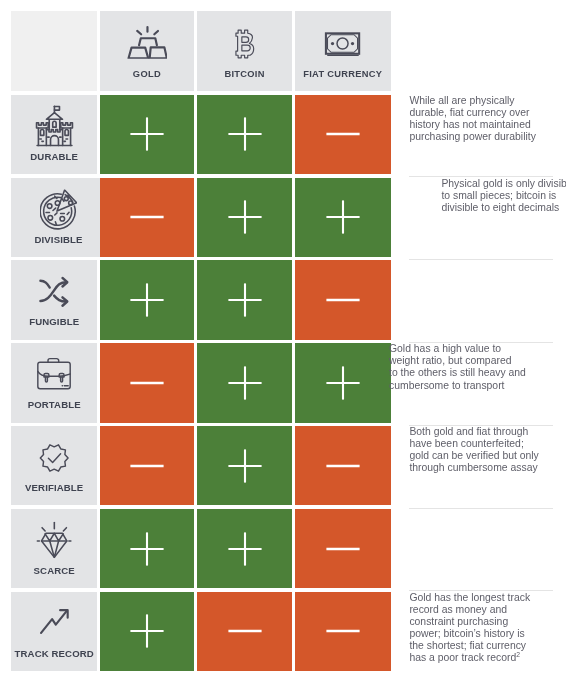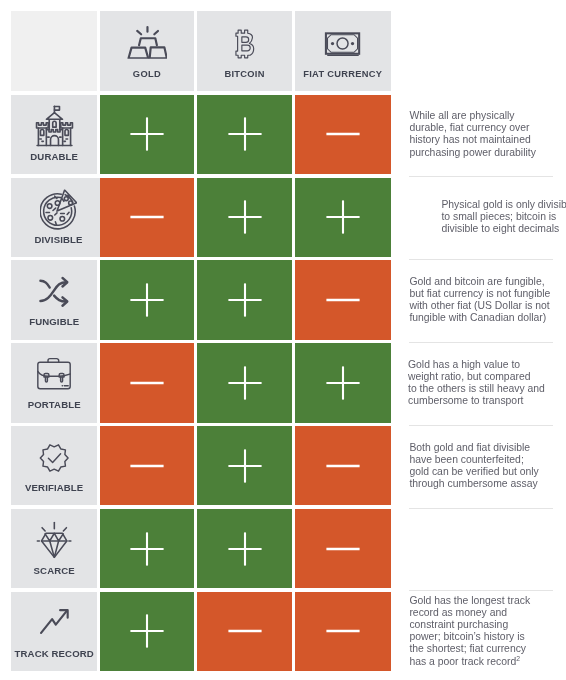--- a/index.html
+++ b/index.html
@@ -14,21 +14,21 @@
        transform:translateY(-50%);}
   .ico svg{display:inline-block;vertical-align:top;}
   .lbl{position:absolute;left:0;right:0;text-align:center;color:#3F4350;line-height:1;
        white-space:nowrap;font-weight:700;}
   .hdr-lbl{font-size:9.3px;letter-spacing:.3px;}
   .row-lbl{font-size:9.6px;letter-spacing:.12px;}
   .mcell{display:flex;align-items:center;justify-content:center;}
   .pos{background:#4C8039;}
   .neg{background:#D4572A;}
   .mcell svg{display:block;}
-  .note{position:absolute;box-sizing:border-box;display:flex;align-items:center;}
+  .note{position:absolute;box-sizing:border-box;display:flex;align-items:flex-start;}
   .note-body{font-size:10.4px;line-height:12.1px;color:#5E5E68;white-space:nowrap;}
   .note-body sup{font-size:6.8px;vertical-align:super;line-height:0;}
   .divider{position:absolute;height:1px;background:#E4E4E4;}
 </style>
 </head>
 <body>
 
 <div class="wrap">
 <div class="cell corner" style="left:11.0px;top:11.0px;width:86.4px;height:80.3px;"></div>
 <div class="cell hdrcell" style="left:197.0px;top:11.0px;width:95.2px;height:80.3px;">
@@ -216,23 +216,20 @@
     </div>
 <div class="cell mcell neg" style="left:294.9px;top:260.4px;width:95.8px;height:79.3px;">
       <span>
         <svg viewBox="0 0 40 40" width="40" height="40">
           <g stroke="#ffffff" stroke-width="2.3">
             <path d="M3.4 20 H36.6"></path>
           </g>
         </svg>
       </span>
     </div>
-<div class="note" style="left:409.4px;top:260.4px;width:144.0px;height:79.3px;">
-      <span class="note-body"><span>Gold and bitcoin are fungible,</span><br><span>but fiat currency is not fungible</span><br><span>with other fiat (US Dollar is not</span><br><span>fungible with Canadian dollar)</span></span>
-    </div>
 <div class="divider" style="left:409.4px;top:341.9px;width:144.0px;"></div>
 <div class="cell rowlbl" style="left:11.0px;top:343.3px;width:86.4px;height:79.3px;">
   <span class="ico" style="top:31.2px;"><svg viewBox="-1.2 -1.2 49.2 46.8" width="34.1" height="32.5">
           <g fill="none" stroke="currentColor" stroke-width="2.1" stroke-linecap="round" stroke-linejoin="round">
 <rect x="0" y="5.2" width="46.7" height="38.2" rx="3.2"></rect>
 <path d="M14.7 5.2 V2.8 a2.8 2.8 0 0 1 2.8 -2.8 H27.3 a2.8 2.8 0 0 1 2.8 2.8 V5.2"></path>
 <path d="M0 18.3 C2.5 23 9 25.5 16.3 25.5 H30.4 C38 25.5 44.4 23 46.7 22.2"></path>
 <path d="M8.9 26.4 V23.5 a2 2 0 0 1 2 -2 H14 a2 2 0 0 1 2 2 V26.4 Z"></path>
 <path d="M30.8 26.4 V23.5 a2 2 0 0 1 2 -2 H35.8 a2 2 0 0 1 2 2 V26.4 Z"></path>
 <path d="M11.0 26.4 V32.4 a1.4 1.4 0 0 0 2.8 0 V26.4"></path>
@@ -265,21 +262,21 @@
 <div class="cell mcell pos" style="left:294.9px;top:343.3px;width:95.8px;height:79.3px;">
       <span>
         <svg viewBox="0 0 40 40" width="40" height="40">
           <g stroke="#ffffff" stroke-width="2.1">
             <path d="M20 3.4 V36.6"></path>
             <path d="M3.4 20 H36.6"></path>
           </g>
         </svg>
       </span>
     </div>
-<div class="note" style="left:408px;top:343.3px;width:144.0px;height:79.3px;">
+<div class="note" style="left:389px;top:343.3px;width:144.0px;height:79.3px;">
       <span class="note-body"><span>Gold has a high value to</span><br><span>weight ratio, but compared</span><br><span>to the others is still heavy and</span><br><span>cumbersome to transport</span></span>
     </div>
 <div class="divider" style="left:409.4px;top:424.8px;width:144.0px;"></div>
 <div class="cell rowlbl" style="left:11.0px;top:426.1px;width:86.4px;height:79.3px;">
   <span class="ico" style="top:31.9px;"><svg viewBox="-1.2 -1.2 50.4 50.4" width="30.4" height="30.4">
           <g fill="none" stroke="currentColor" stroke-width="2.4" stroke-linecap="round" stroke-linejoin="round">
 <path d="M 31.11 2.13 L 34.93 8.95 L 42.61 10.48 L 41.69 18.25 L 47.0 24.0 L 41.69 29.75 L 42.61 37.52 L 34.93 39.05 L 31.11 45.87 L 24.0 42.6 L 16.89 45.87 L 13.07 39.05 L 5.39 37.52 L 6.31 29.75 L 1.0 24.0 L 6.31 18.25 L 5.39 10.48 L 13.07 8.95 L 16.89 2.13 L 24.0 5.4 Z"></path>
 <path d="M14.4 24.4 L21.4 31.4 L34.6 17.0"></path>
           </g>
         </svg></span>
@@ -307,21 +304,21 @@
 <div class="cell mcell neg" style="left:294.9px;top:426.1px;width:95.8px;height:79.3px;">
       <span>
         <svg viewBox="0 0 40 40" width="40" height="40">
           <g stroke="#ffffff" stroke-width="2.3">
             <path d="M3.4 20 H36.6"></path>
           </g>
         </svg>
       </span>
     </div>
 <div class="note" style="left:409.4px;top:426.1px;width:144.0px;height:79.3px;">
-      <span class="note-body"><span>Both gold and fiat divisible</span><br><span>have been counterfeited;</span><br><span>gold can be verified but only</span><br><span>through cumbersome assay</span></span>
+      <span class="note-body"><span>Both gold and fiat through</span><br><span>have been counterfeited;</span><br><span>gold can be verified but only</span><br><span>through cumbersome assay</span></span>
     </div>
 <div class="divider" style="left:409.4px;top:507.6px;width:144.0px;"></div>
 <div class="cell rowlbl" style="left:11.0px;top:508.9px;width:86.4px;height:79.3px;">
   <span class="ico" style="top:31.2px;"><svg viewBox="-1.1 -1.1 50.2 52.3" width="35.8" height="37.3">
           <g fill="none" stroke="currentColor" stroke-width="2.2" stroke-linecap="round" stroke-linejoin="round">
 <path d="M24.6 0.6 V9.4"></path>
             <path d="M7.4 7.8 L11.7 12.4"></path>
             <path d="M41.6 7.8 L37.3 12.4"></path>
 <path d="M0.8 26.4 H3.6"></path>
             <path d="M45.0 26.4 H47.8"></path>

